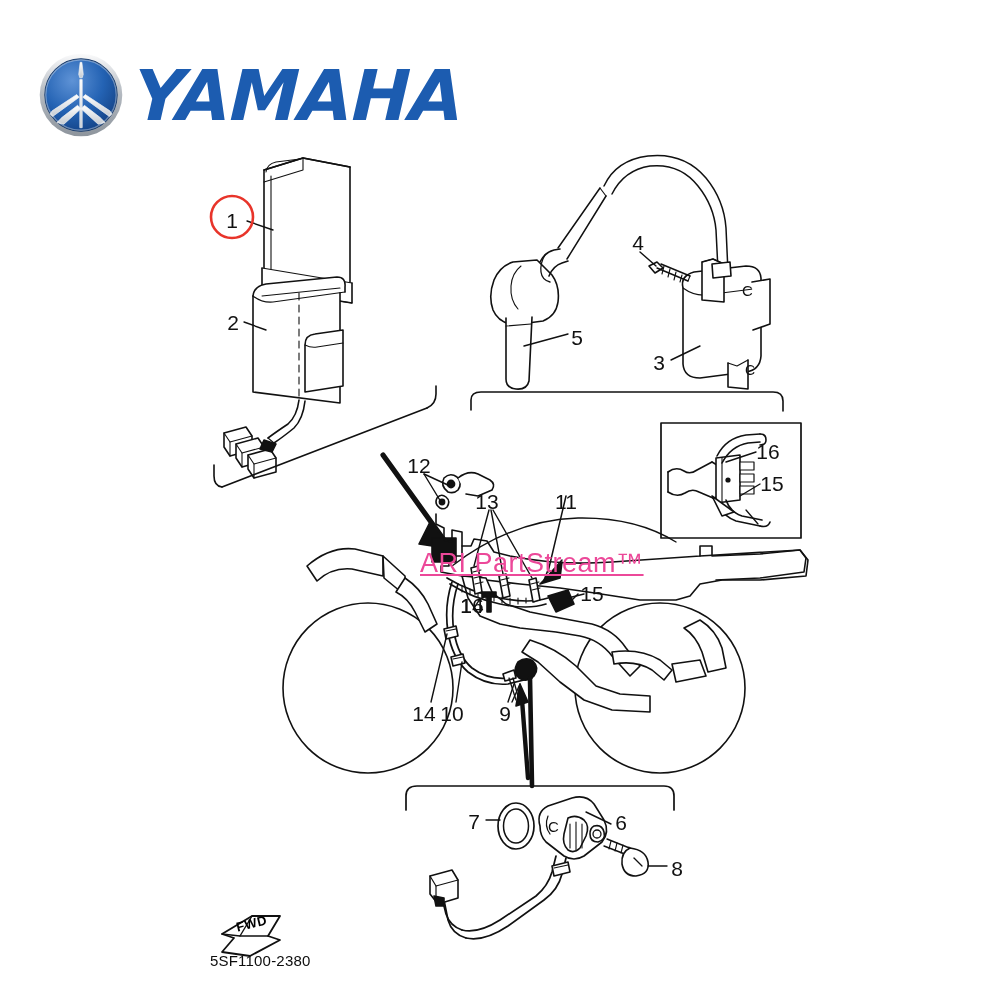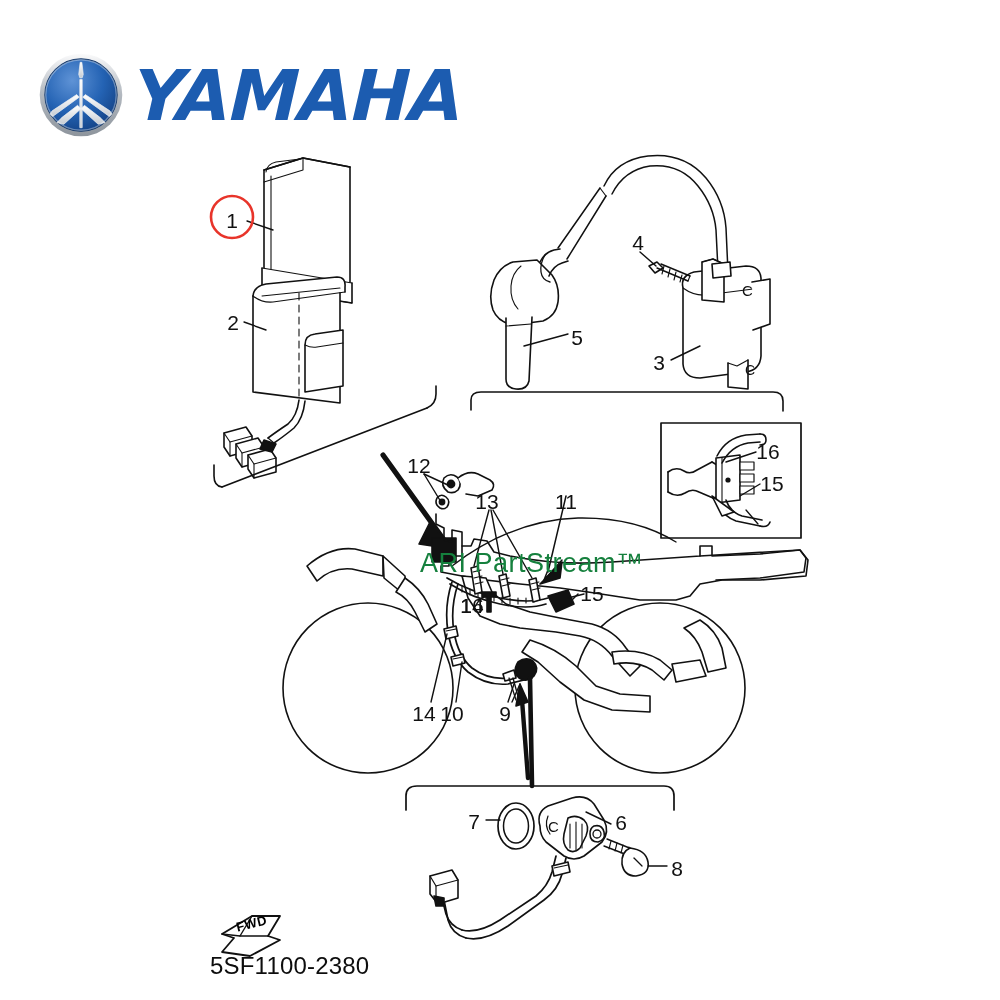--- a/index.html
+++ b/index.html
@@ -50,35 +50,36 @@
     color: #1c5cb0;
     line-height: 76px;
     font-style: italic;
     transform: skewX(-2deg);
   }
   .partno {
     position: absolute;
     left: 210px;
     top: 952px;
     font-family: "Liberation Sans", sans-serif;
-    font-size: 24px;
+    font-size: 15px;
     color: #0d0d0d;
     letter-spacing: 0.2px;
     white-space: nowrap;
   }
   .watermark {
     position: absolute;
     left: 420px;
     top: 548px;
     font-family: "Liberation Sans", sans-serif;
     font-size: 27px;
-    color: #15803d;
+    color: #ec4899;
     letter-spacing: 0.5px;
     white-space: nowrap;
     pointer-events: none;
+    text-decoration: underline;
   }
   .fwd-label {
     position: absolute;
     left: 236px;
     top: 916px;
     font-family: "Liberation Sans", sans-serif;
     font-weight: 700;
     font-size: 13px;
     color: #000;
     transform: rotate(-14deg);

